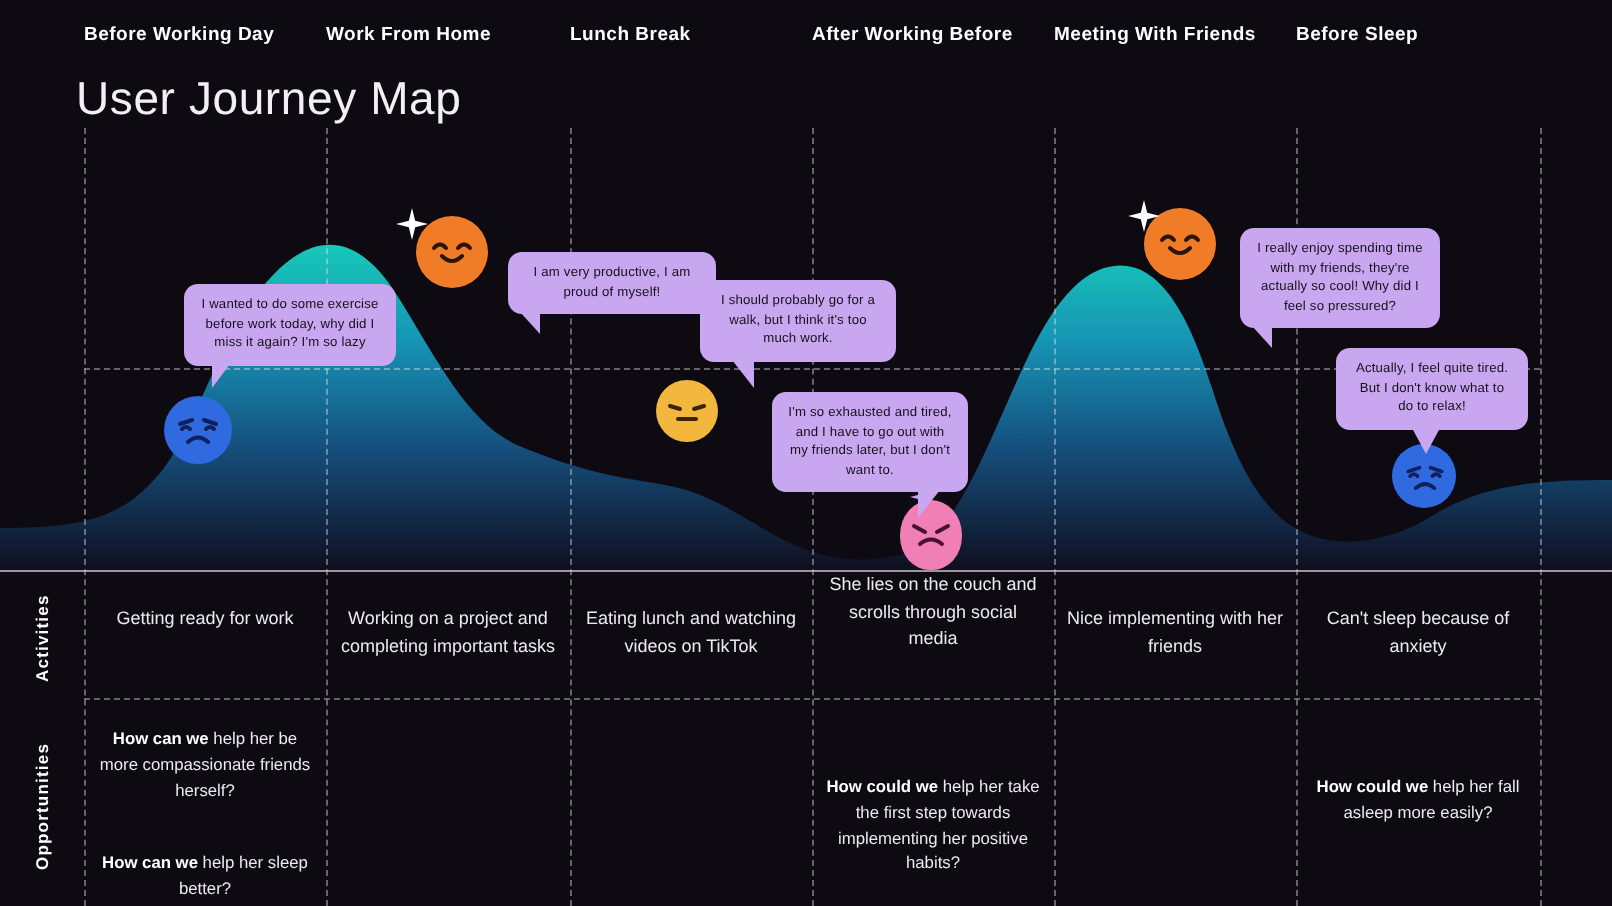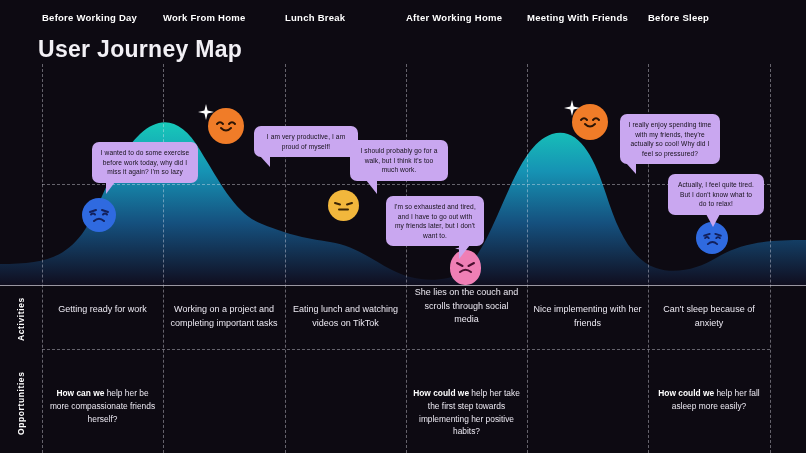--- a/index.html
+++ b/index.html
@@ -7,21 +7,21 @@
   body {
     background:#0d0a12;
     font-family:"Liberation Sans", sans-serif;
     color:#ffffff;
     position:relative;
   }
 
   
   #title {
     position:absolute; left:38px; top:36px;
-    font-size:23px; font-weight:700; letter-spacing:.3px;
+    font-size:23px; font-weight:400; letter-spacing:.3px;
     color:#f2f0f5;
   }
 
   
   #grid { position:absolute; left:0; top:64px; width:806px; height:389px; }
   .vline {
     position:absolute; top:0; bottom:0; width:0;
     border-left:1px dashed rgba(235,232,245,.40);
   }
   .hline {
@@ -133,21 +133,21 @@
   <div class="vline" style="left:770px"></div>
 
   <div class="hline" style="top:120px"></div>
   <div id="hline-solid" style="top:221px"></div>
   <div class="hline" style="top:285px"></div>
 </div>
 
 <div class="phase-head" style="left:42px;  width:121px">Before Working Day</div>
 <div class="phase-head" style="left:163px; width:122px">Work From Home</div>
 <div class="phase-head" style="left:285px; width:121px">Lunch Break</div>
-<div class="phase-head" style="left:406px; width:121px">After Working Home</div>
+<div class="phase-head" style="left:406px; width:121px">After Working Before</div>
 <div class="phase-head" style="left:527px; width:121px">Meeting With Friends</div>
 <div class="phase-head" style="left:648px; width:122px">Before Sleep</div>
 
 <div class="face" style="left:82px; top:198px; width:34px; height:34px; background:#2f6ae0">
   <svg width="22" height="14" viewBox="0 0 22 14">
     <path d="M2,4 L8,2" stroke="#12205c" stroke-width="2" stroke-linecap="round" fill="none"></path>
     <path d="M20,4 L14,2" stroke="#12205c" stroke-width="2" stroke-linecap="round" fill="none"></path>
     <path d="M3,6.5 Q5,4.5 7,6.5" stroke="#12205c" stroke-width="2" stroke-linecap="round" fill="none"></path>
     <path d="M19,6.5 Q17,4.5 15,6.5" stroke="#12205c" stroke-width="2" stroke-linecap="round" fill="none"></path>
     <path d="M6,13 Q11,8.5 16,13" stroke="#12205c" stroke-width="2" stroke-linecap="round" fill="none"></path>
@@ -252,20 +252,21 @@
 
 <div class="cell" style="left:42px;  top:303px; width:121px">Getting ready for work</div>
 <div class="cell" style="left:163px; top:303px; width:122px">Working on a project and completing important tasks</div>
 <div class="cell" style="left:285px; top:303px; width:121px">Eating lunch and watching videos on TikTok</div>
 <div class="cell" style="left:406px; top:286px; width:121px">She lies on the couch and scrolls through social media</div>
 <div class="cell" style="left:527px; top:303px; width:121px">Nice implementing with her friends</div>
 <div class="cell" style="left:648px; top:303px; width:122px">Can't sleep because of anxiety</div>
 
 <div class="cell opp" style="left:42px;  top:363px; width:121px">
     <div class="opp-item"><b>How can we</b><span> help her be more compassionate friends herself?</span></div>
+    <div class="opp-item"><b>How can we</b><span> help her sleep better?</span></div>
   </div>
 <div class="cell opp" style="left:163px; top:363px; width:122px"></div>
 <div class="cell opp" style="left:285px; top:363px; width:121px">
   </div>
 <div class="cell opp" style="left:406px; top:363px; width:121px">
     <div class="opp-item"><b>How could we</b><span> help her take the first step towards implementing her positive habits?</span></div>
   </div>
 <div class="cell opp" style="left:527px; top:363px; width:121px"></div>
 <div class="cell opp" style="left:648px; top:363px; width:122px">
     <div class="opp-item"><b>How could we</b><span> help her fall asleep more easily?</span></div>

